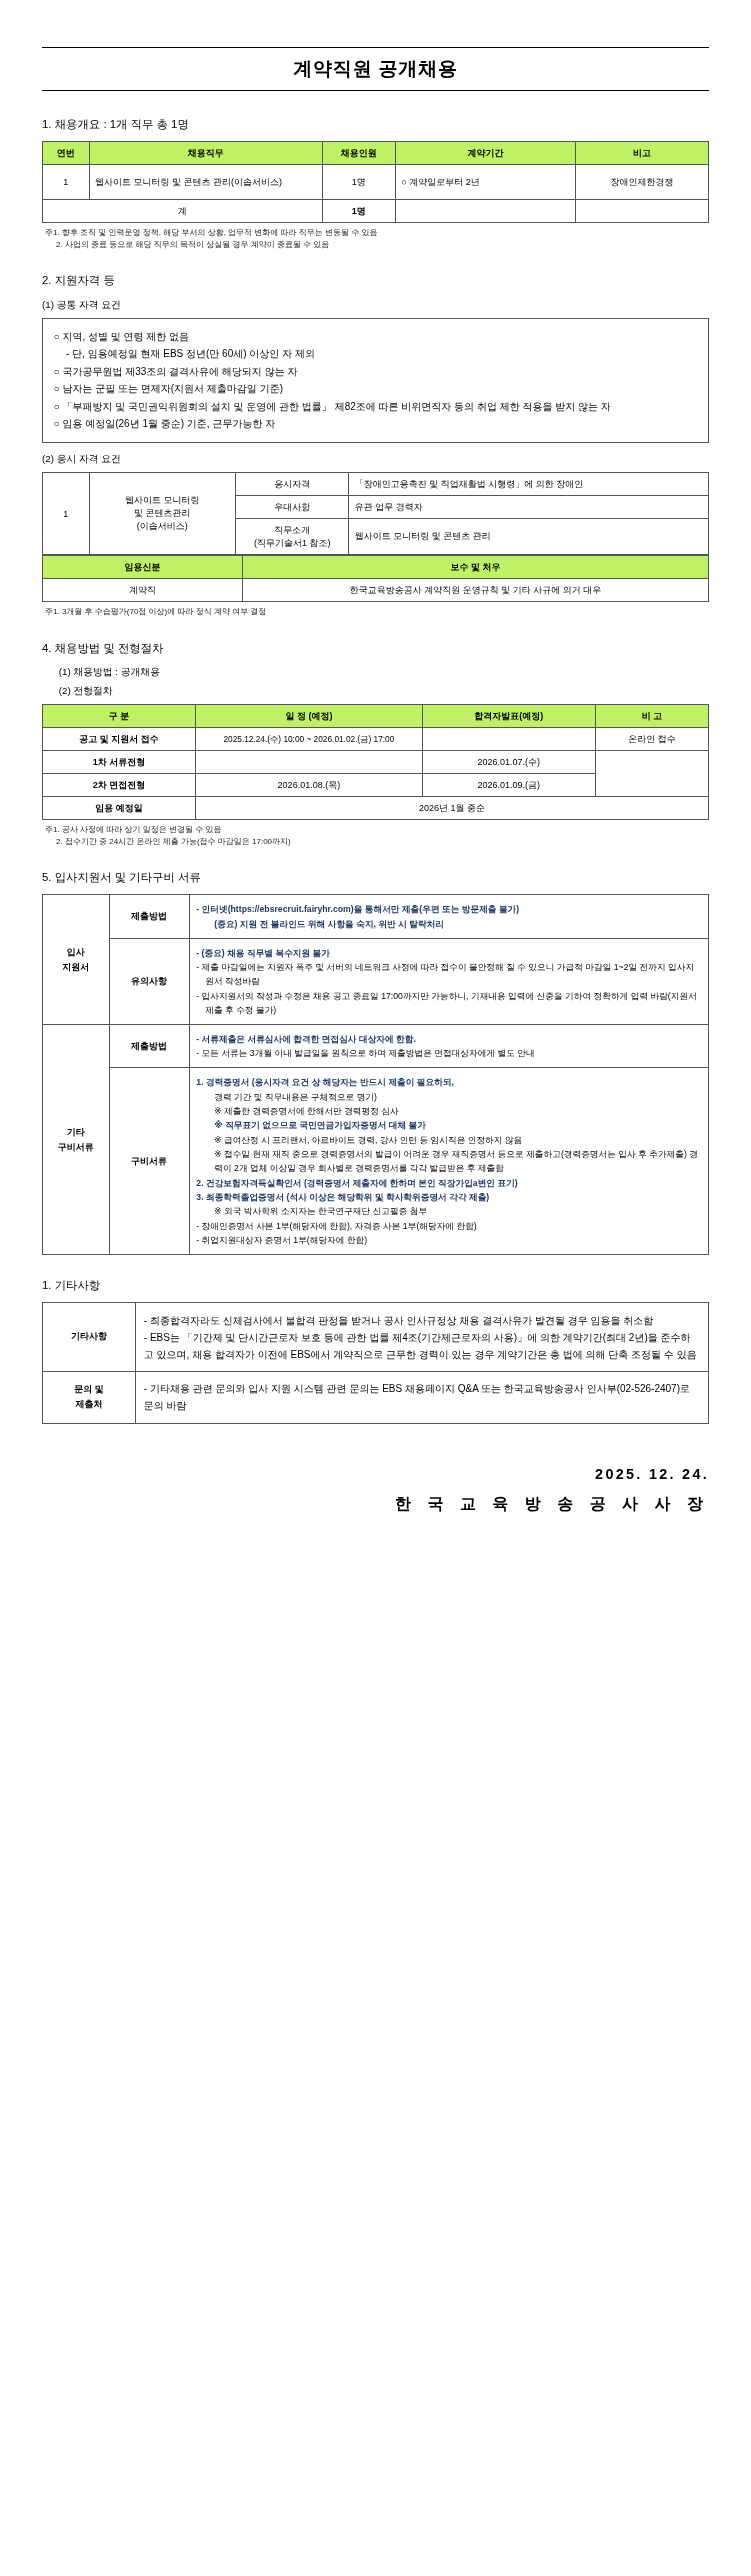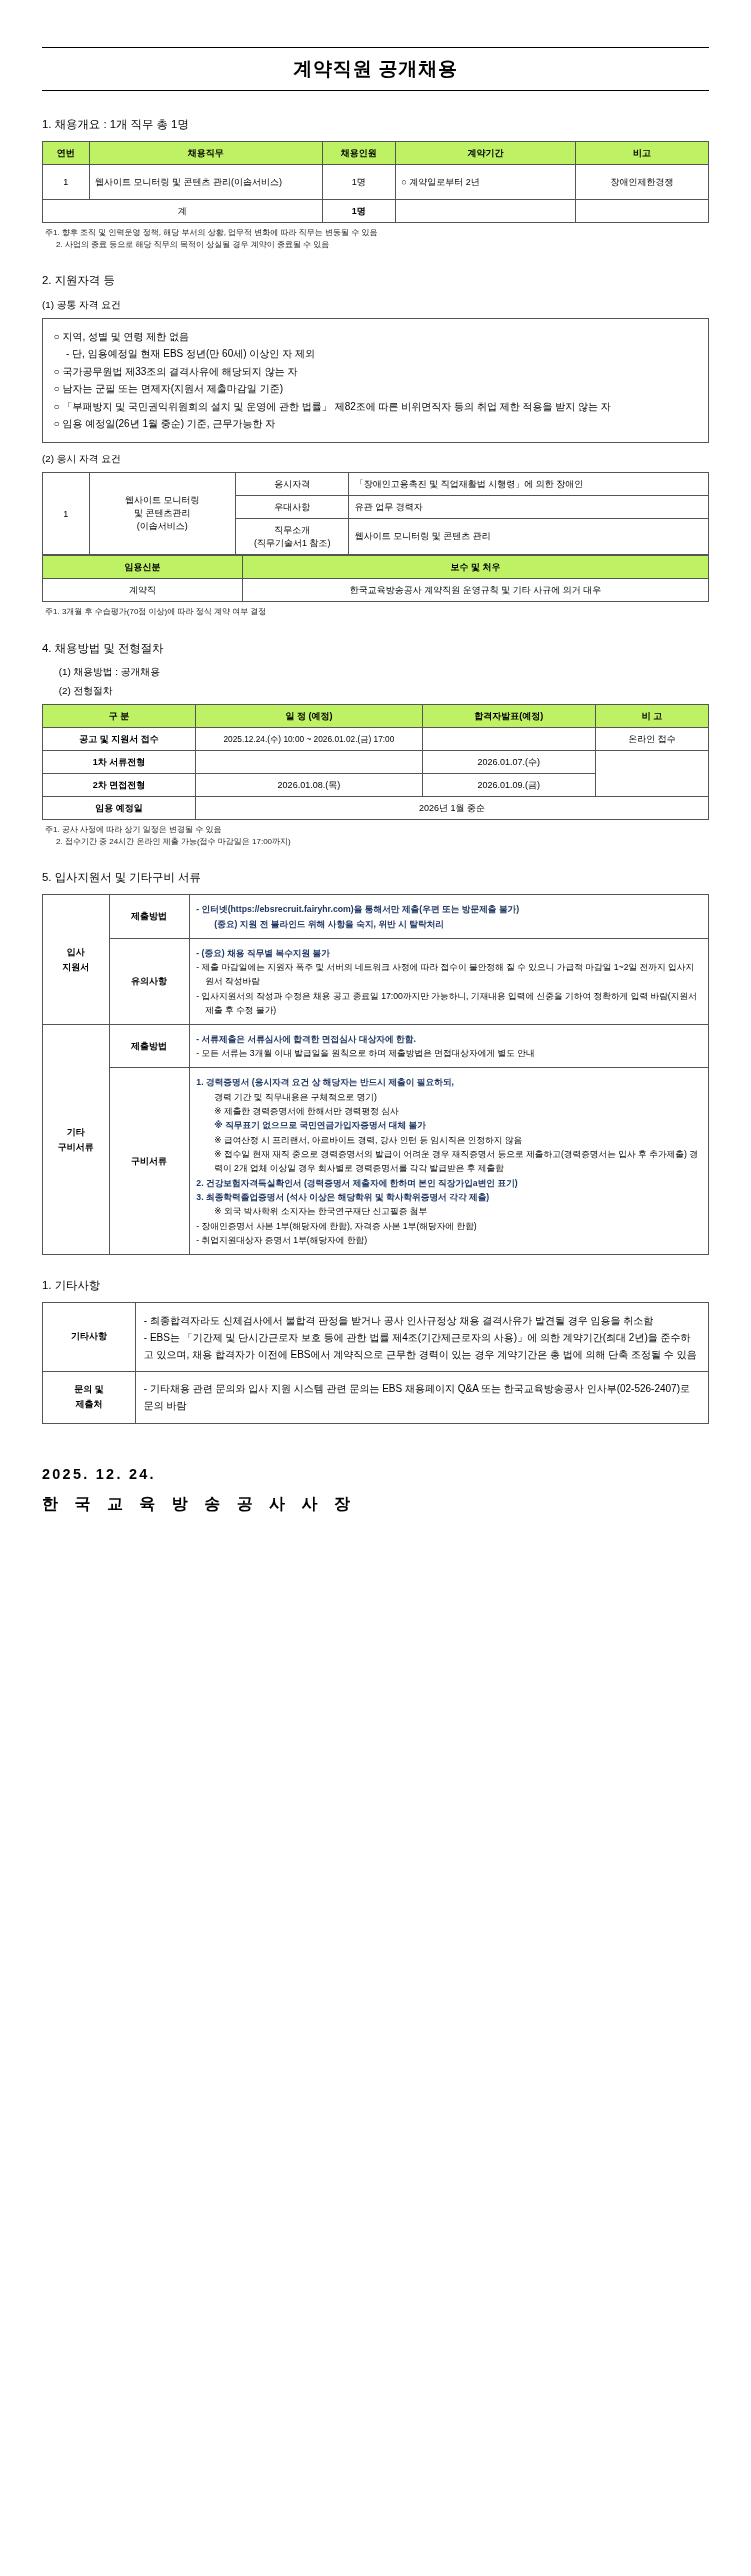--- a/index.html
+++ b/index.html
@@ -92,21 +92,21 @@
   .small { font-size: 8.3px; }
   .bluebold { color: #1f3864; font-weight: bold; }
   .appendix td { font-size: 8.7px; line-height: 1.65; vertical-align: top; padding: 6.8px 6.8px; }
   .appendix td.lbl { text-align: center; vertical-align: middle; font-weight: bold; font-size: 9px; }
   .appendix .row { padding-left: 9px; text-indent: -9px; }
   .appendix .row3 { padding-left: 18px; text-indent: 0px; }
   .etc td { font-size: 10px; line-height: 1.7; padding: 8.3px 7.6px; vertical-align: top; }
   .etc td.lbl { text-align:center; vertical-align: middle; font-weight: bold; font-size:9px;}
   
   .footer {
-    text-align: left;
+    text-align: right;
     margin-top: 42px;
     margin-bottom: 5px;
   }
   .footer .date {
     font-size: 14.4px;
     font-weight: bold;
     letter-spacing: 2.3px;
     margin-bottom: 12px;
   }
   .footer .org {

